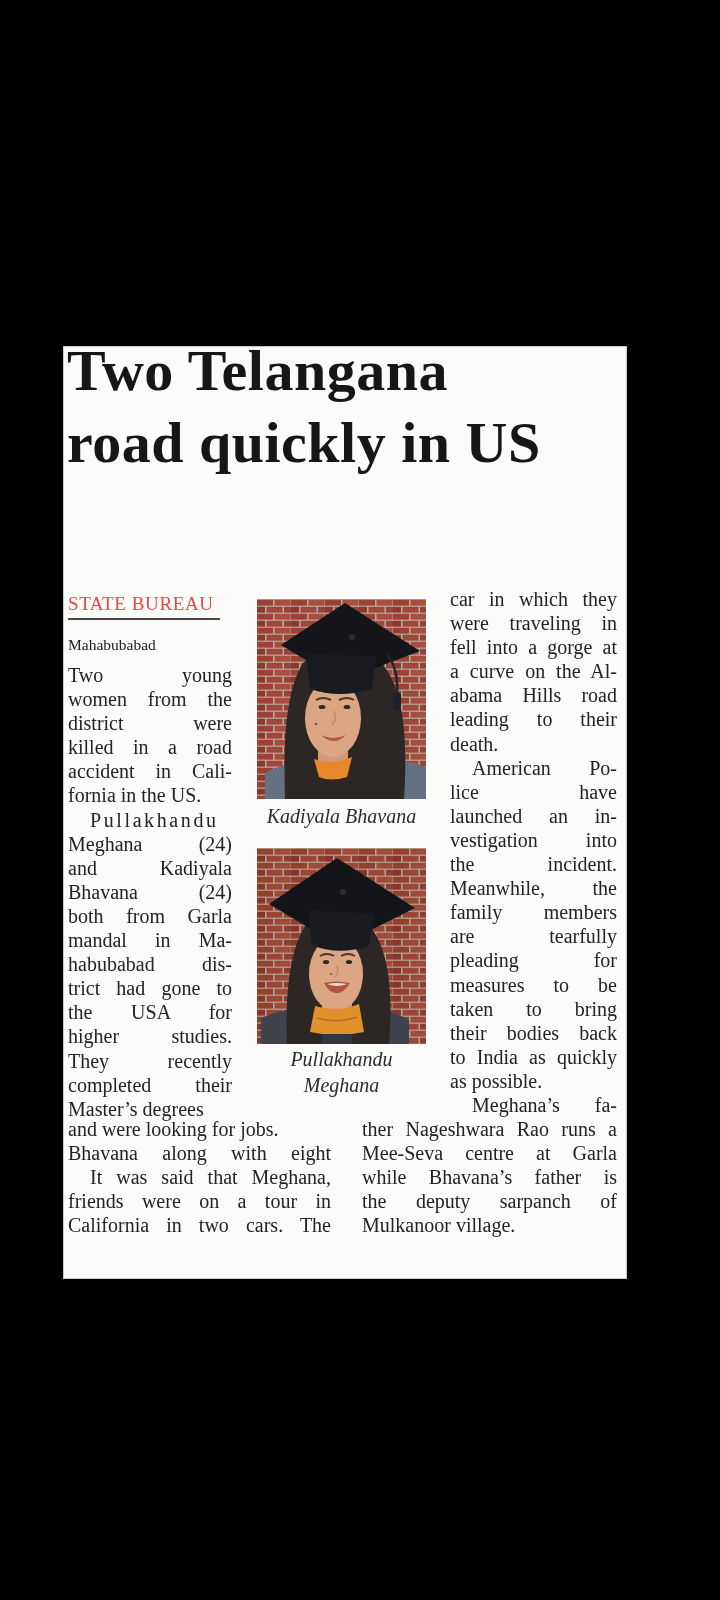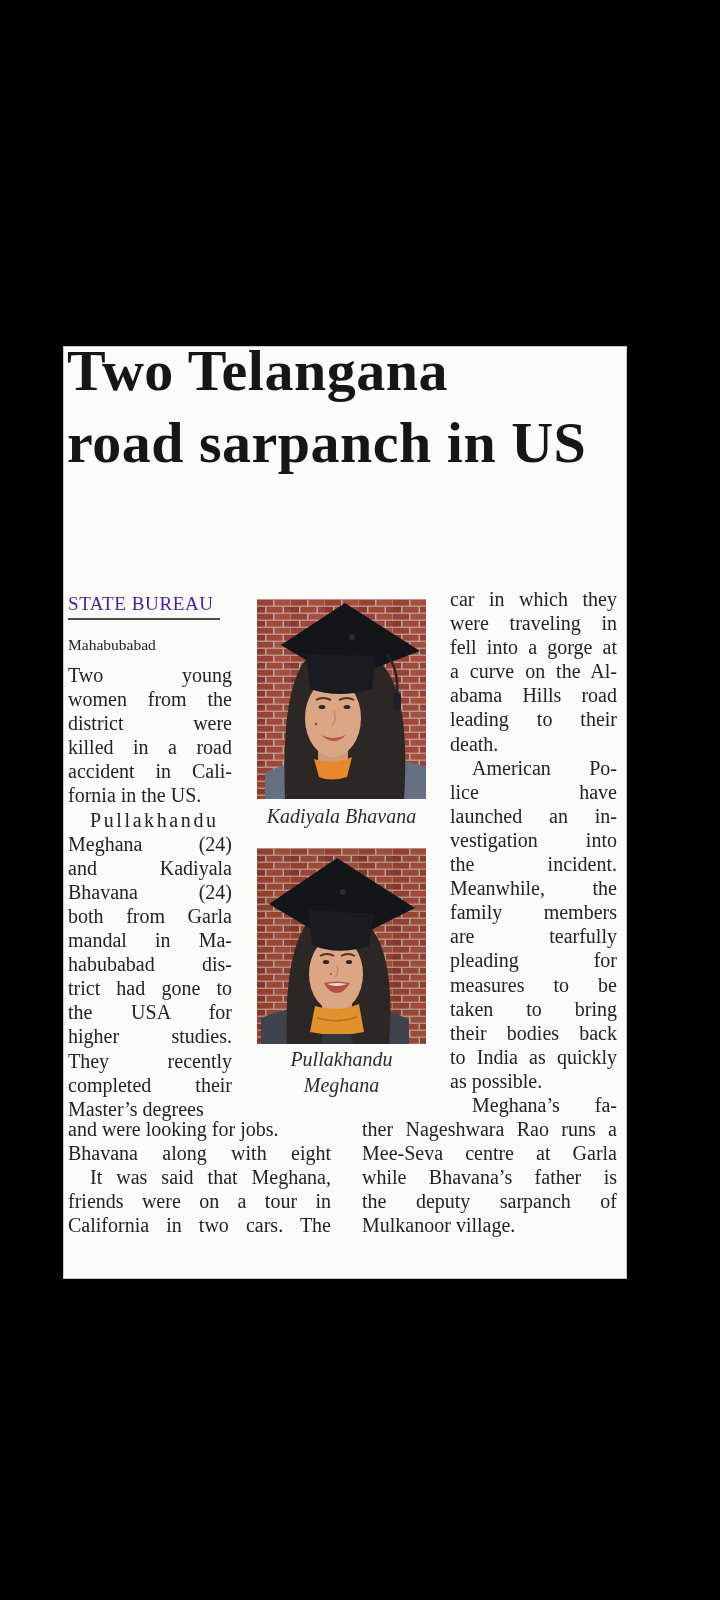--- a/index.html
+++ b/index.html
@@ -21,21 +21,21 @@
   }
   .headline .ln{
     font-size:58px;line-height:72px;font-weight:bold;
     color:#161616;letter-spacing:0.5px;white-space:nowrap;
     text-align:left;
   }
   
   .byline-block{position:absolute;left:4px;top:246px;}
   .byline{
     display:inline-block;
-    font-size:19px;letter-spacing:0.6px;color:#4c1d95;
+    font-size:19px;letter-spacing:0.6px;color:#ef4444;
     padding-bottom:3px;padding-right:6px;
     border-bottom:2px solid #4a4a4a;
   }
   .dateline{
     font-family:Liberation Serif, serif;
     font-size:15.5px;color:#222;margin-top:16px;
   }
   
   .col{position:absolute;font-size:20px;color:#232323;}
   .col .ln{line-height:24.1px;}
@@ -60,21 +60,21 @@
   .caption1{top:456px;}
   .caption2{top:699px;}
 </style>
 </head>
 <body>
 
 <div class="paper">
 
   <div class="headline">
       <div class="ln">Two Telangana</div>
-      <div class="ln">road sarpanch in US</div>
+      <div class="ln">road quickly in US</div>
     </div>
 
   <div class="byline-block">
     <div class="byline">STATE BUREAU</div>
     <div class="dateline">Mahabubabad</div>
   </div>
 
   <div class="col col-left">
       <div class="ln j">Two young</div>
       <div class="ln j">women from the</div>

